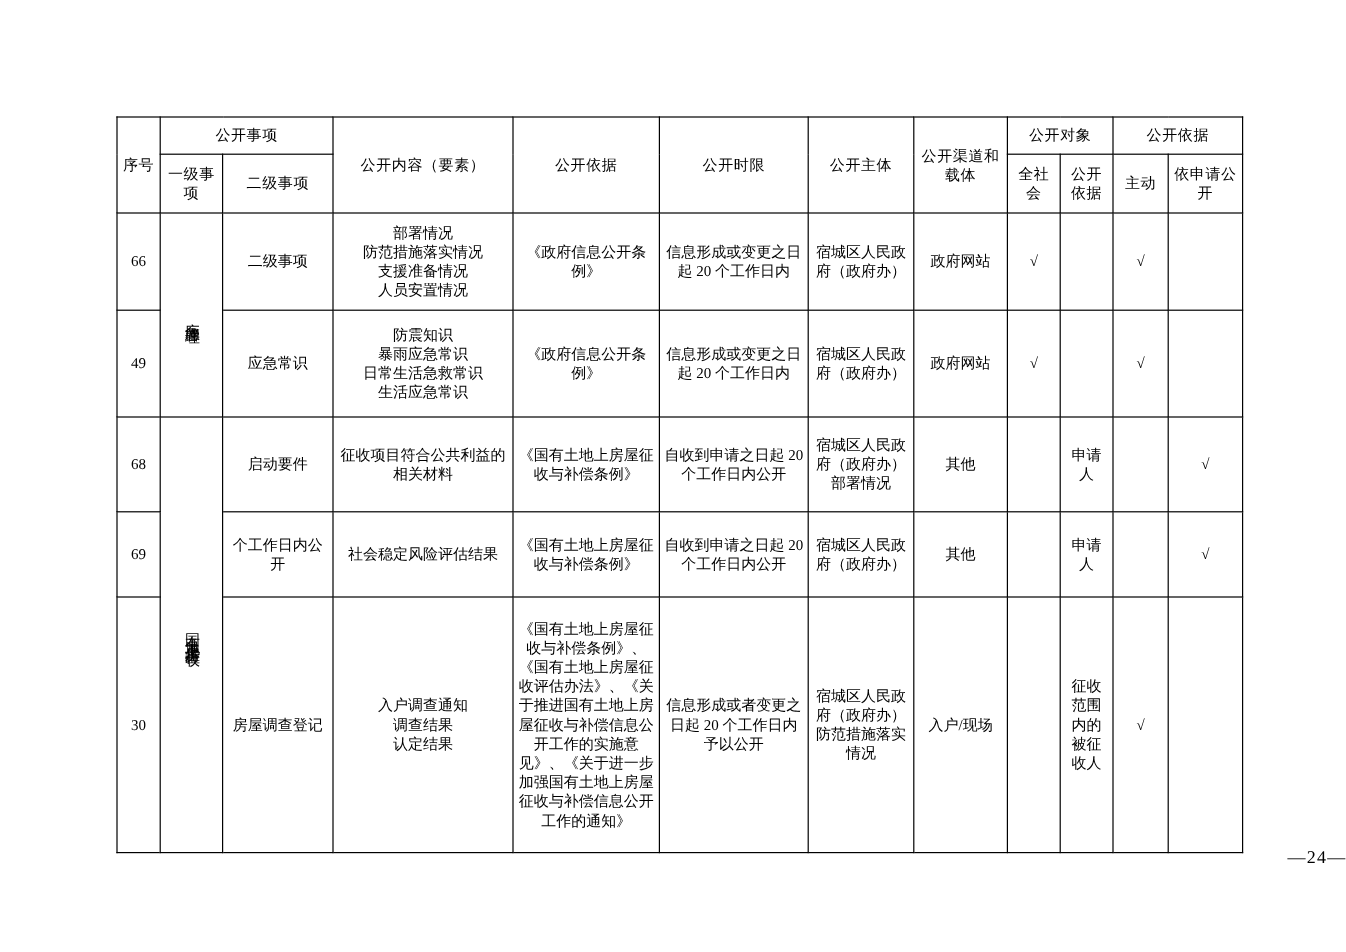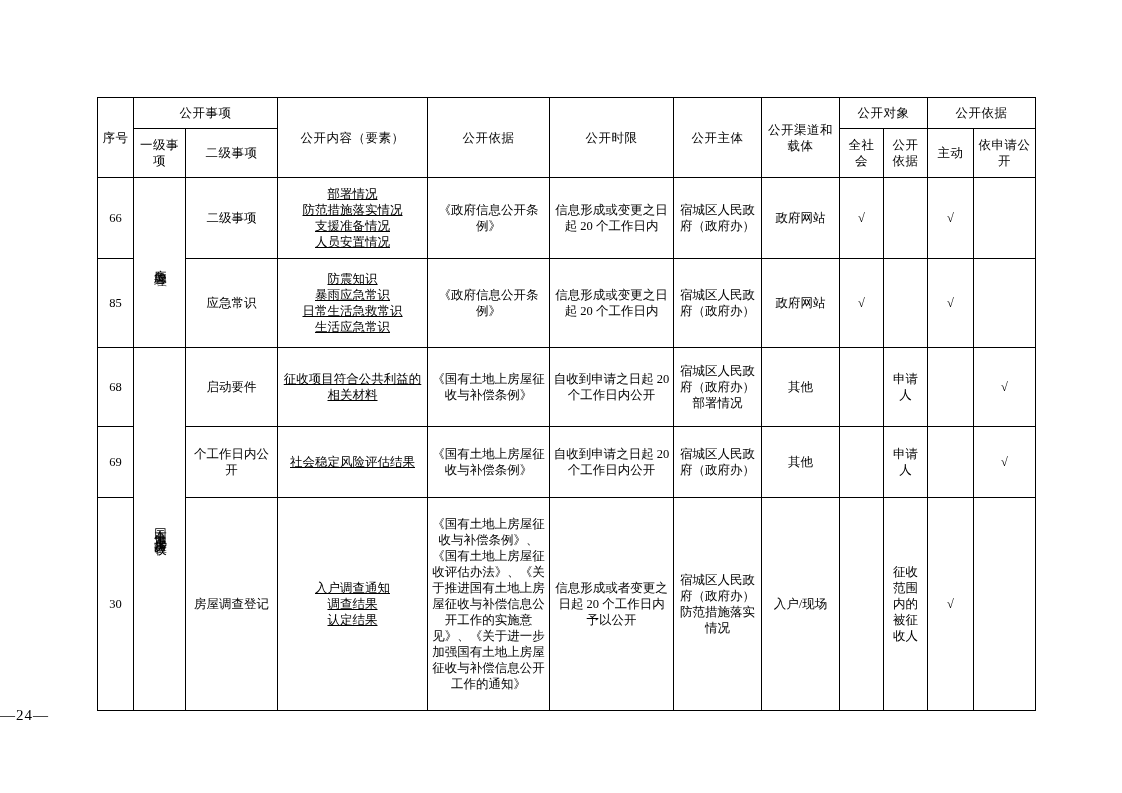--- a/index.html
+++ b/index.html
@@ -55,21 +55,20 @@
   .col-subject { width: 88px; }
   .col-channel { width: 78px; }
   .col-all     { width: 44px; }
   .col-spec    { width: 44px; }
   .col-active  { width: 46px; }
   .col-apply   { width: 62px; }
 
   .cell-left {
     text-align: left;
     vertical-align: middle;
-    text-decoration: underline;
   }
   .cell-just {
     text-align: left;
     vertical-align: middle;
   }
   .vert {
     writing-mode: vertical-rl;
     text-orientation: upright;
     letter-spacing: 2px;
     margin: 0 auto;
@@ -89,21 +88,21 @@
   .row-tall-4 td { height: 66px; }
   .row-tall-5 td { height: 208px; }
   .hdr-row-1 th { height: 26px; }
   .hdr-row-2 th { height: 44px; }
 
   .page-number {
     position: absolute;
     left: 0;
     top: 707px;
     width: 1122px;
-    text-align: left;
+    text-align: right;
     font-size: 15px;
     letter-spacing: 1px;
     font-family: "Liberation Serif", "DejaVu Serif", serif;
   }
 </style>
 </head>
 <body>
 
 <div class="page">
   <div class="table-wrap">
@@ -157,21 +156,21 @@
           <td>《政府信息公开条例》</td>
           <td class="cell-just">信息形成或变更之日起 20 个工作日内</td>
           <td class="cell-just">宿城区人民政府（政府办）</td>
           <td>政府网站</td>
           <td class="tick">√</td>
           <td class="tick"></td>
           <td class="tick">√</td>
           <td class="tick"></td>
         </tr>
         <tr class="row-tall-2">
-          <td>85</td>
+          <td>49</td>
           <td>应急常识</td>
           <td class="cell-left multiline">防震知识
 暴雨应急常识
 日常生活急救常识
 生活应急常识</td>
           <td>《政府信息公开条例》</td>
           <td class="cell-just">信息形成或变更之日起 20 个工作日内</td>
           <td class="cell-just">宿城区人民政府（政府办）</td>
           <td>政府网站</td>
           <td class="tick">√</td>

